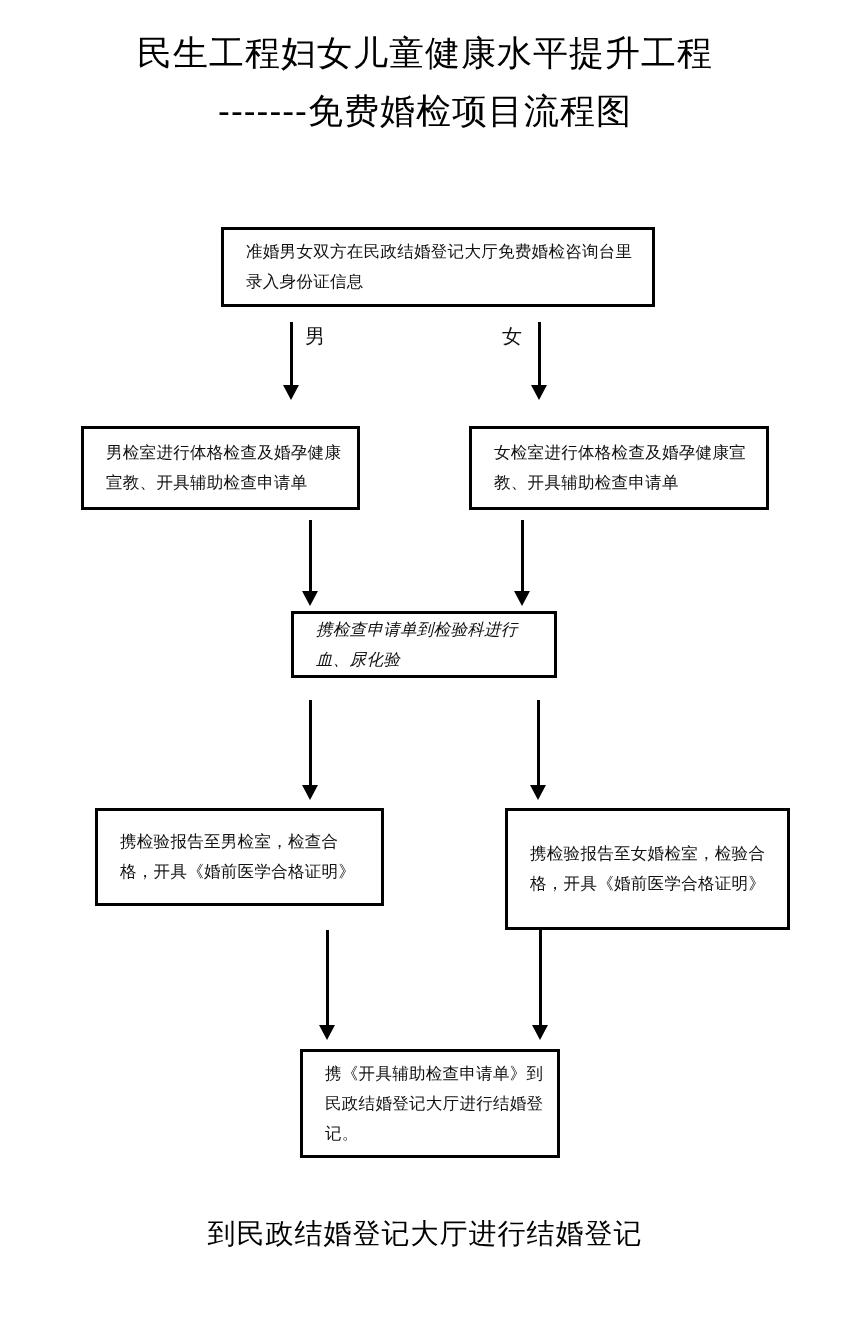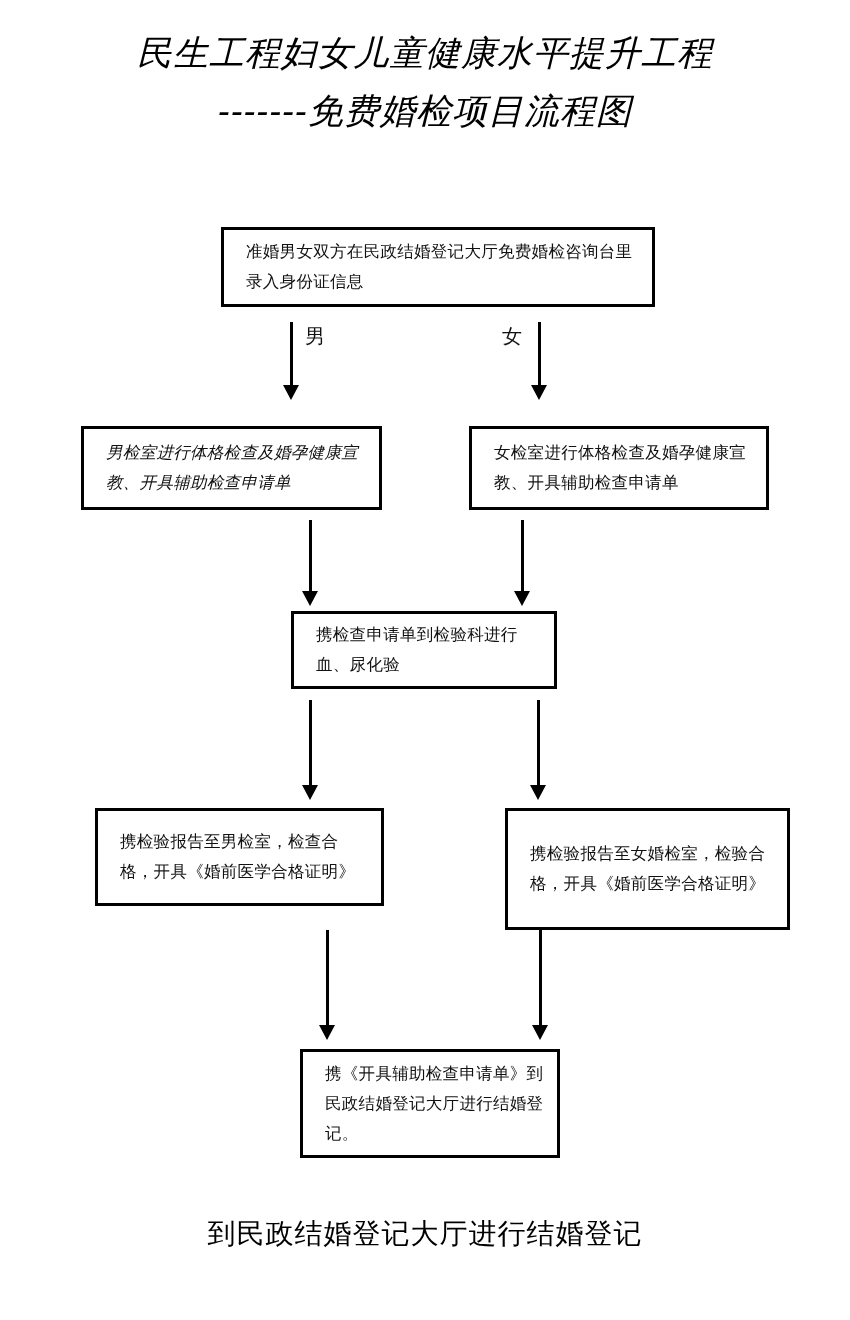--- a/index.html
+++ b/index.html
@@ -29,21 +29,20 @@
     text-align: center;
   }
   .title-line {
     font-family: "DejaVu Serif", "Liberation Serif", serif;
     font-size: 35px;
     font-weight: 500;
     letter-spacing: 1px;
     line-height: 58px;
     color: #000000;
     white-space: pre;
-    font-style: italic;
   }
 
   
   .node {
     position: absolute;
     box-sizing: border-box;
     border: 3px solid #000000;
     background: #ffffff;
     display: flex;
     align-items: center;
@@ -125,38 +124,38 @@
     <div class="head"></div>
   </div>
   <div class="branch-label" style="left:305px; top:326px;">男</div>
 
   <div class="arrow" style="left:530px; top:322px; width:18px; height:78px;">
     <div class="shaft" style="height:63px;"></div>
     <div class="head"></div>
   </div>
   <div class="branch-label" style="left:502px; top:326px;">女</div>
 
-  <div class="node" style="left:81px; top:426px; width:301px; height:84px;font-style:italic;">
+  <div class="node" style="left:81px; top:426px; width:279px; height:84px;">
     <div class="node-text">男检室进行体格检查及婚孕健康宣教、开具辅助检查申请单</div>
   </div>
 
   <div class="node" style="left:469px; top:426px; width:300px; height:84px;">
     <div class="node-text">女检室进行体格检查及婚孕健康宣教、开具辅助检查申请单</div>
   </div>
 
   <div class="arrow" style="left:301px; top:520px; width:18px; height:86px;">
     <div class="shaft" style="height:71px;"></div>
     <div class="head"></div>
   </div>
   <div class="arrow" style="left:513px; top:520px; width:18px; height:86px;">
     <div class="shaft" style="height:71px;"></div>
     <div class="head"></div>
   </div>
 
-  <div class="node" style="left:291px; top:611px; width:266px; height:78px;">
+  <div class="node" style="left:291px; top:611px; width:266px; height:67px;font-style:italic;">
     <div class="node-text">携检查申请单到检验科进行血、尿化验</div>
   </div>
 
   <div class="arrow" style="left:301px; top:700px; width:18px; height:100px;">
     <div class="shaft" style="height:85px;"></div>
     <div class="head"></div>
   </div>
   <div class="arrow" style="left:529px; top:700px; width:18px; height:100px;">
     <div class="shaft" style="height:85px;"></div>
     <div class="head"></div>

